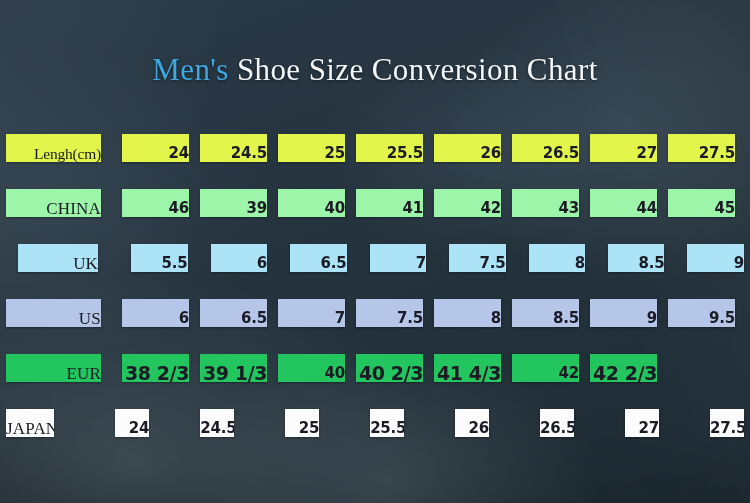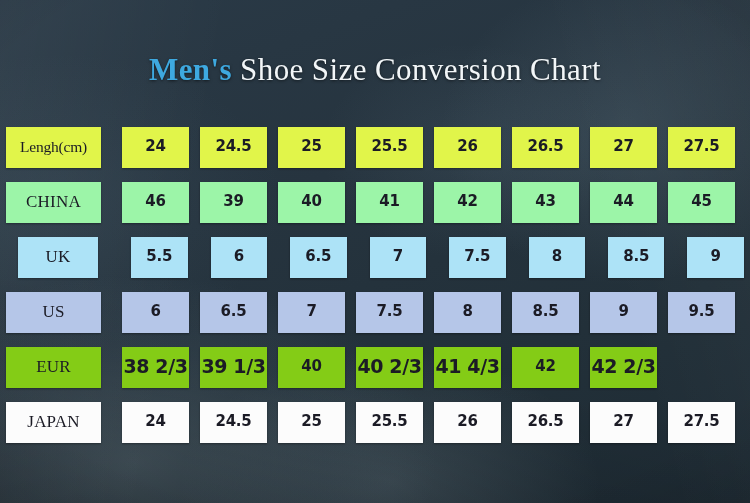--- a/index.html
+++ b/index.html
@@ -60,44 +60,44 @@
   .title {
     font-family: "Liberation Serif", serif;
     font-size: 31px;
     letter-spacing: 0.4px;
     color: #f2f6f8;
     text-shadow: 0 1px 3px rgba(0,0,0,0.55);
     white-space: nowrap;
   }
   .title .accent {
     color: #3ea9e0;
-    font-weight: bold;
   }
 
   
   .table {
     position: absolute;
     top: 128px;
     left: 6px;
     width: 738px;
     z-index: 4;
   }
   .row {
     display: flex;
     align-items: center;
     height: 39px;
     margin-bottom: 16px;
   }
   .row:last-child {
     margin-bottom: 0;
+    gap: 40px;
   }
   .cell {
-    height: 41px;
+    height: 28px;
     line-height: 39px;
-    text-align: center;
+    text-align: right;
     color: #1b1b25;
     box-sizing: border-box;
     overflow: hidden;
     white-space: nowrap;
     box-shadow: 0 1px 2px rgba(0,0,0,0.35);
   }
   .cell-label {
     width: 95px;
     margin-right: 21px;
     font-family: "Liberation Serif", serif;
@@ -122,21 +122,21 @@
   .cell-value.frac {
     font-size: 19px;
     letter-spacing: -0.4px;
   }
 
   
   .row-length .cell { background: #e1f54a; }
   .row-china  .cell { background: #9cf5a8; }
   .row-uk     .cell { background: #ade3f7; margin-left: 12px; }
   .row-us     .cell { background: #b5c6e8; }
-  .row-eur    .cell { background: #84cc16; }
+  .row-eur    .cell { background: #22c55e; }
   .row-japan  .cell { background: #fcfcfc; }
 </style>
 </head>
 <body>
 
 <div id="page">
 
   <div class="bg-layer bg-base"></div>
   <div class="bg-layer bg-streaks"></div>
   <div class="bg-layer bg-vignette"></div>

